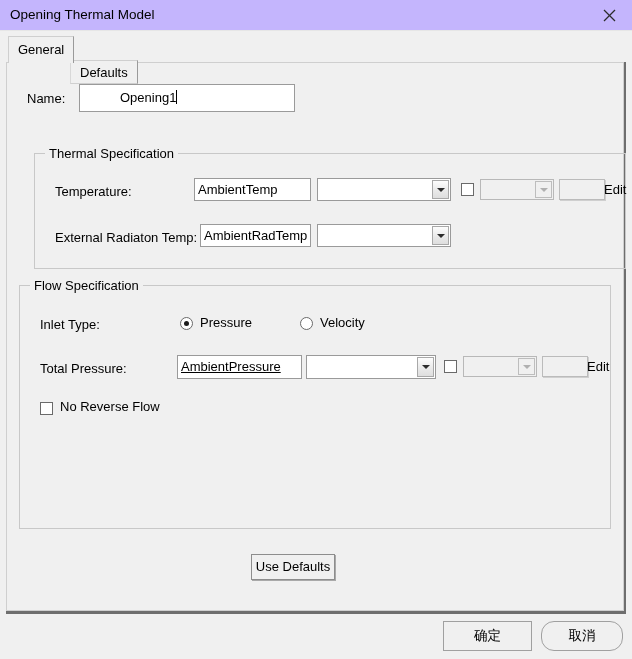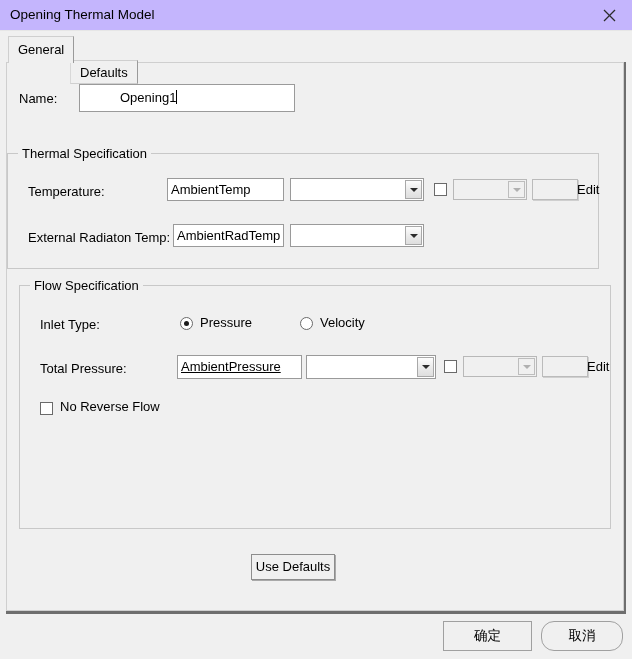--- a/index.html
+++ b/index.html
@@ -288,24 +288,24 @@
 
 <div class="tabstrip">
   <div class="tab selected">General</div>
   <div class="tab normal">Defaults</div>
 </div>
 
 <div class="panel-shadow"></div>
 <div class="panel-shadow-r"></div>
 <div class="tabpanel">
 
-  <div class="lbl" style="left:12px; top:28px;">Name:</div>
+  <div class="lbl" style="left:20px; top:28px;">Name:</div>
   <div class="textbox" style="left:72px; top:21px; width:216px; height:28px; line-height:26px;padding-left:40px;"><span>Opening1</span><span class="caret"></span></div>
 
-  <div class="groupbox" style="left:0; top:90px; width:592px; height:116px;">
+  <div class="groupbox" style="left:27px; top:90px; width:592px; height:116px;">
     <div class="group-title">Thermal Specification</div>
 
     <div class="lbl" style="left:20px; top:30px;">Temperature:</div>
     <div class="textbox" style="left:159px; top:24px; width:117px; height:23px; line-height:21px;"><span>AmbientTemp</span></div>
     <div class="combo" style="left:282px; top:24px; width:134px; height:23px;">
       <span class="combo-text"></span>
       <span class="combo-btn">
         <span class="arrow"></span>
       </span>
     </div>

